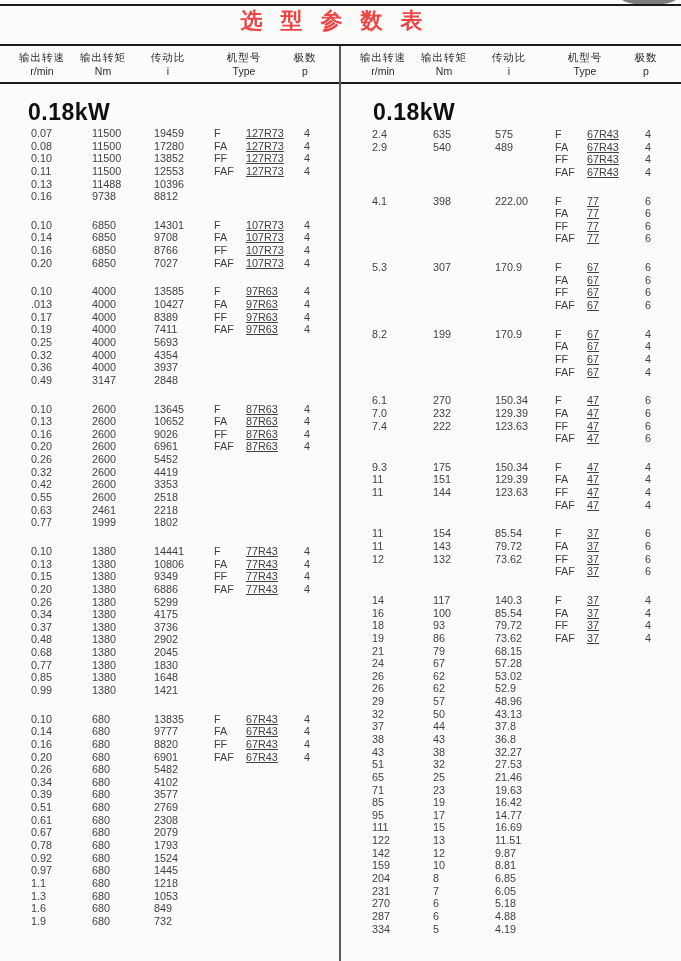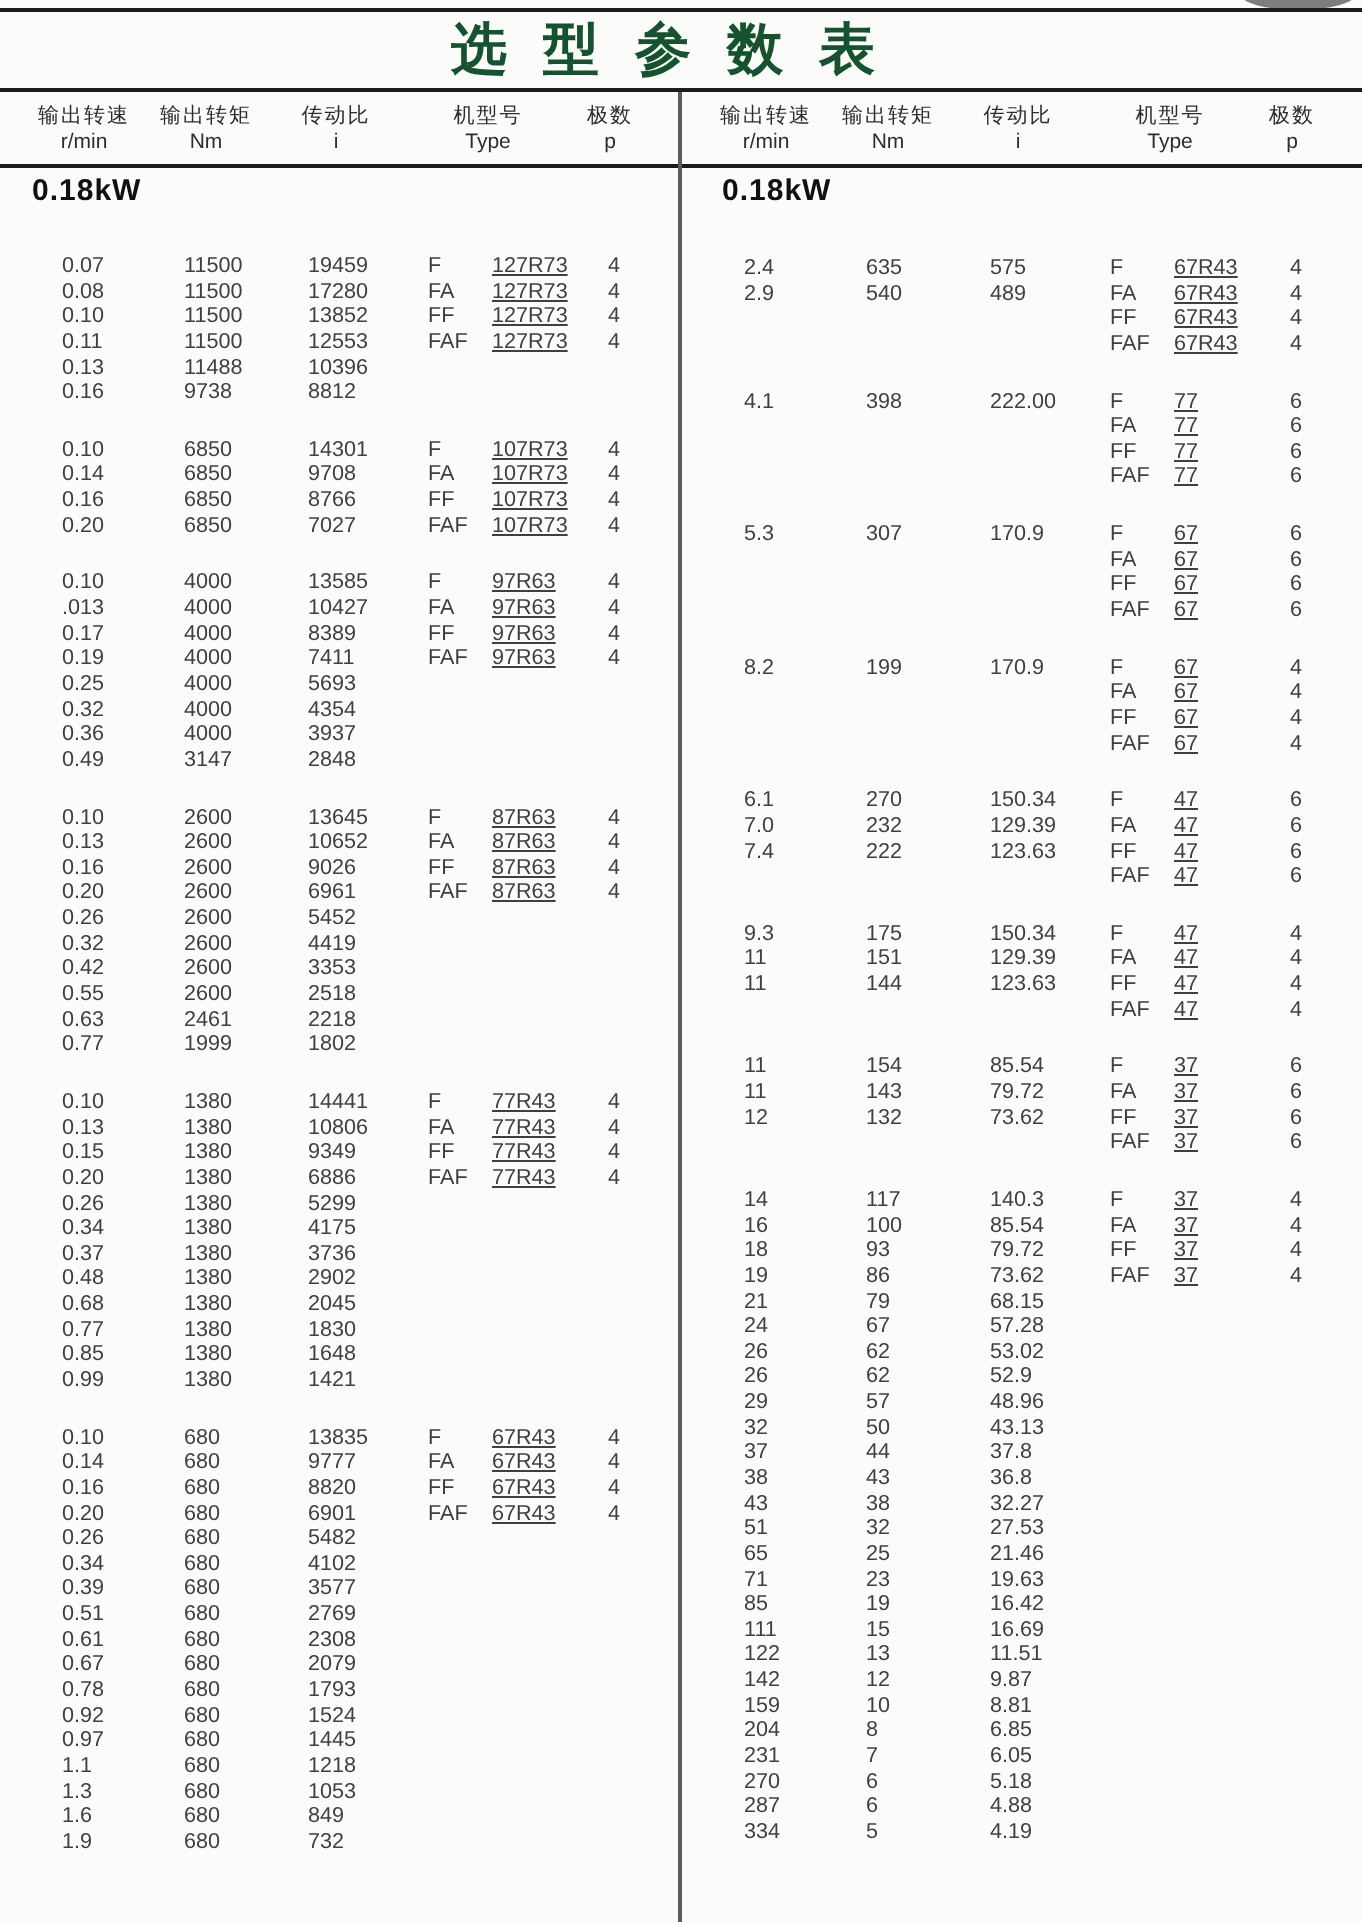--- a/index.html
+++ b/index.html
@@ -16,30 +16,30 @@
   .rule { position:absolute; left:0; right:0; background:#1b1b1b; }
   .rule.top    { top:4px;  height:2px; }
   .rule.title  { top:44px; height:2px; }
   .rule.header { top:82px; height:2px; }
   .vdivider {
     position:absolute; left:339px; top:46px; bottom:0; width:2px;
     background:#5c5c5c;
   }
   .page-title {
     position:absolute; top:6px; left:0; width:100%; margin:0;
-    text-align:center; font-size:28px; font-weight:700;
-    letter-spacing:18px; color:#14532d; white-space:nowrap;
+    text-align:center; font-size:22px; font-weight:700;
+    letter-spacing:18px; color:#ef4444; white-space:nowrap;
   }
   .hcell { position:absolute; width:90px; margin-left:-45px;
            text-align:center; color:#2d2d2d; }
   .hname { top:51px; font-size:10.5px; letter-spacing:1px; }
   .hunit { top:65px; font-size:10.5px; }
   .power {
-    position:absolute; top:87px; margin:0;
-    font-size:15px; font-weight:800; color:#101010; letter-spacing:0.5px;
+    position:absolute; top:87px; margin:12px;
+    font-size:23px; font-weight:800; color:#101010; letter-spacing:0.5px;
   }
   .power.left  { left:16px; }
   .power.right { left:361px; }
   .groups { position:absolute; width:339px; }
   .groups.left  { left:0;   top:127px; }
   .groups.right { left:341px; top:128px; }
   .group { margin-bottom:16px; }
   .row { position:relative; height:12.65px; }
   .cell {
     position:absolute; top:0; font-size:10.8px; line-height:12.4px;
@@ -752,20 +752,25 @@
           <span class="cell c-speed">71</span>
           <span class="cell c-torque">23</span>
           <span class="cell c-ratio">19.63</span>
         </div>
         <div class="row">
           <span class="cell c-speed">85</span>
           <span class="cell c-torque">19</span>
           <span class="cell c-ratio">16.42</span>
         </div>
         <div class="row">
+          <span class="cell c-speed">95</span>
+          <span class="cell c-torque">17</span>
+          <span class="cell c-ratio">14.77</span>
+        </div>
+        <div class="row">
           <span class="cell c-speed">111</span>
           <span class="cell c-torque">15</span>
           <span class="cell c-ratio">16.69</span>
         </div>
         <div class="row">
           <span class="cell c-speed">122</span>
           <span class="cell c-torque">13</span>
           <span class="cell c-ratio">11.51</span>
         </div>
         <div class="row">

